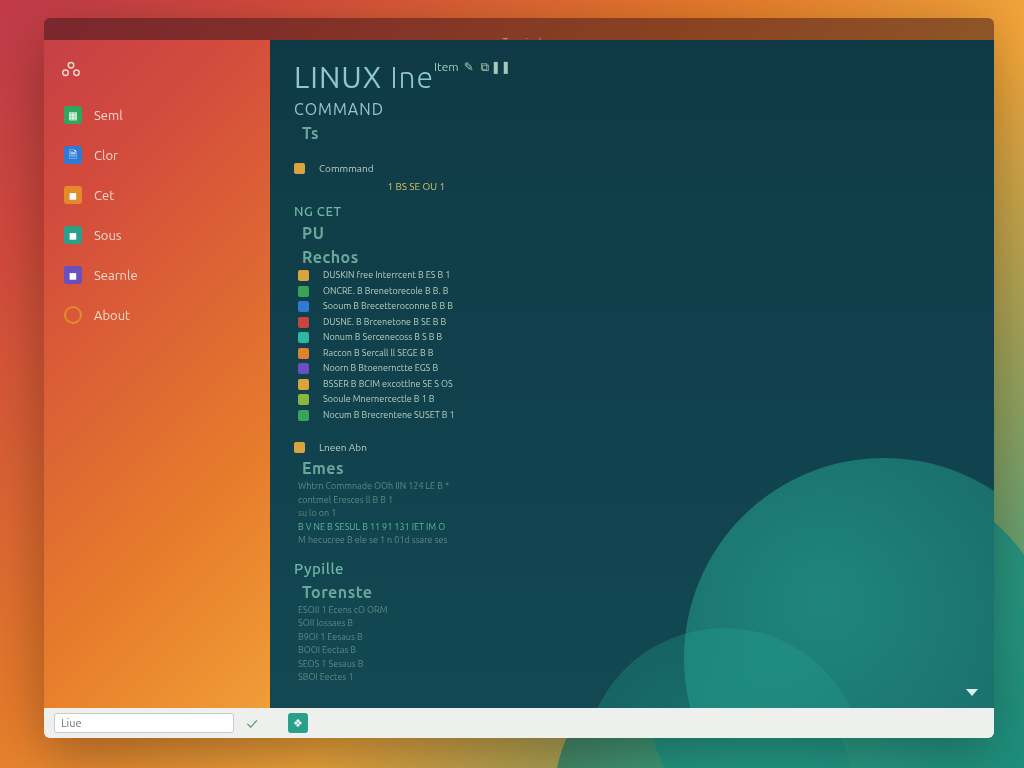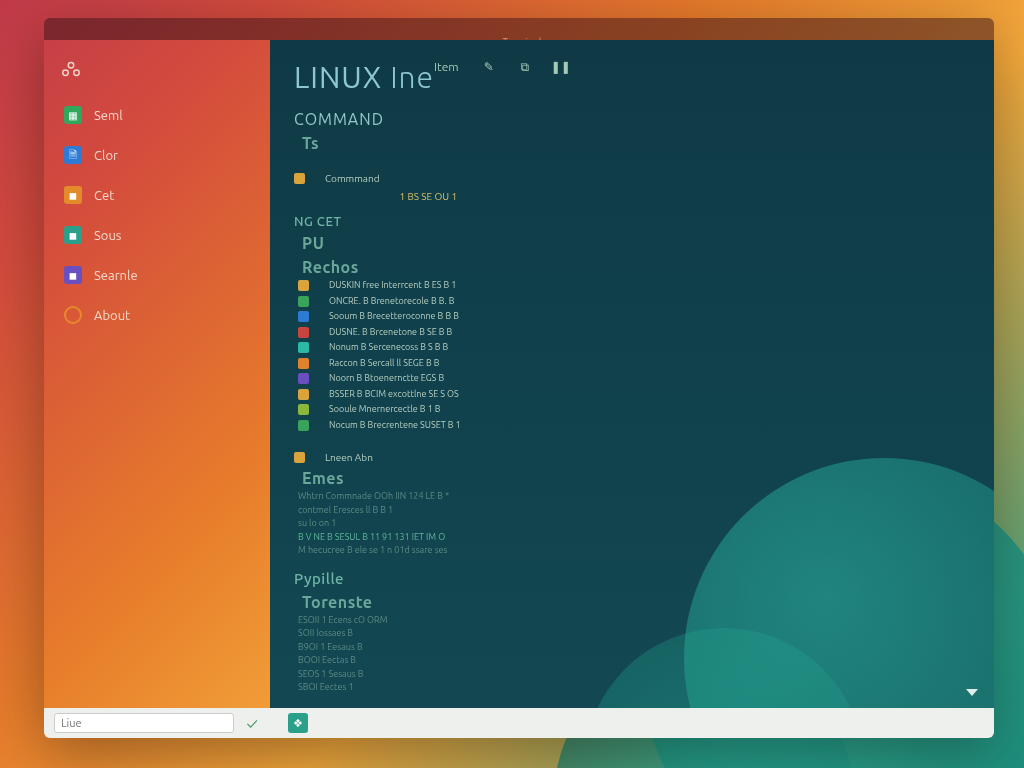--- a/index.html
+++ b/index.html
@@ -82,29 +82,29 @@
   background: linear-gradient(180deg, #0f3a45 0%, #10414c 50%, #134852 100%);
   padding: 20px 24px 14px 24px;
   color: #a8c4bd;
   position: relative;
   overflow: hidden;
   font-family: "Ubuntu Mono", "Consolas", monospace;
 }
 .main-header { display: flex; justify-content: flex-start; align-items: flex-start; }
 .app-title { font-size: 30px; font-weight: 300; color: #8fc7cf; letter-spacing: 1px; }
 .app-title b { font-weight: 400; }
-.toolbar { display: flex; gap: 24px; align-items: center; color: #a5c8b7; font-size: 12px; }
+.toolbar { display: flex; gap: 4px; align-items: center; color: #a5c8b7; font-size: 12px; }
 .tb-icon { width: 12px; height: 12px; display:inline-flex; align-items:center; justify-content:center; }
 
-h2.sub { font-size: 16px; font-weight: 400; color: #97c6ce; margin-top: 16px; letter-spacing: 1px; }
+h2.sub { font-size: 16px; font-weight: 400; color: #97c6ce; margin-top: 6px; letter-spacing: 1px; }
 h3.sec { font-size: 13px; font-weight: 500; color: #6fb6a6; margin: 12px 0 4px; letter-spacing: 0.5px; }
 h4.subsec { font-size: 16px; color: #6aa69a; margin: 6px 8px 3px; letter-spacing: 0.5px; }
 
 .cmd-line {
-  display: flex; align-items: center; gap: 20px;
+  display: flex; align-items: center; gap: 14px;
   font-size: 10px; color: #b7cfc1; margin: 2px 0;
 }
 .sq {
   width: 11px; height: 11px; border-radius: 2px;
   flex-shrink: 0;
 }
 .c-yel { background:#d9a43c; } .c-grn{background:#3aa35a;} .c-blu{background:#2e7bd6;}
 .c-cya{background:#2bb9a3;} .c-red{background:#c7453c;} .c-org{background:#e0822d;}
 .c-pur{background:#6a4fc0;} .c-lime{background:#8ab83c;}
 

